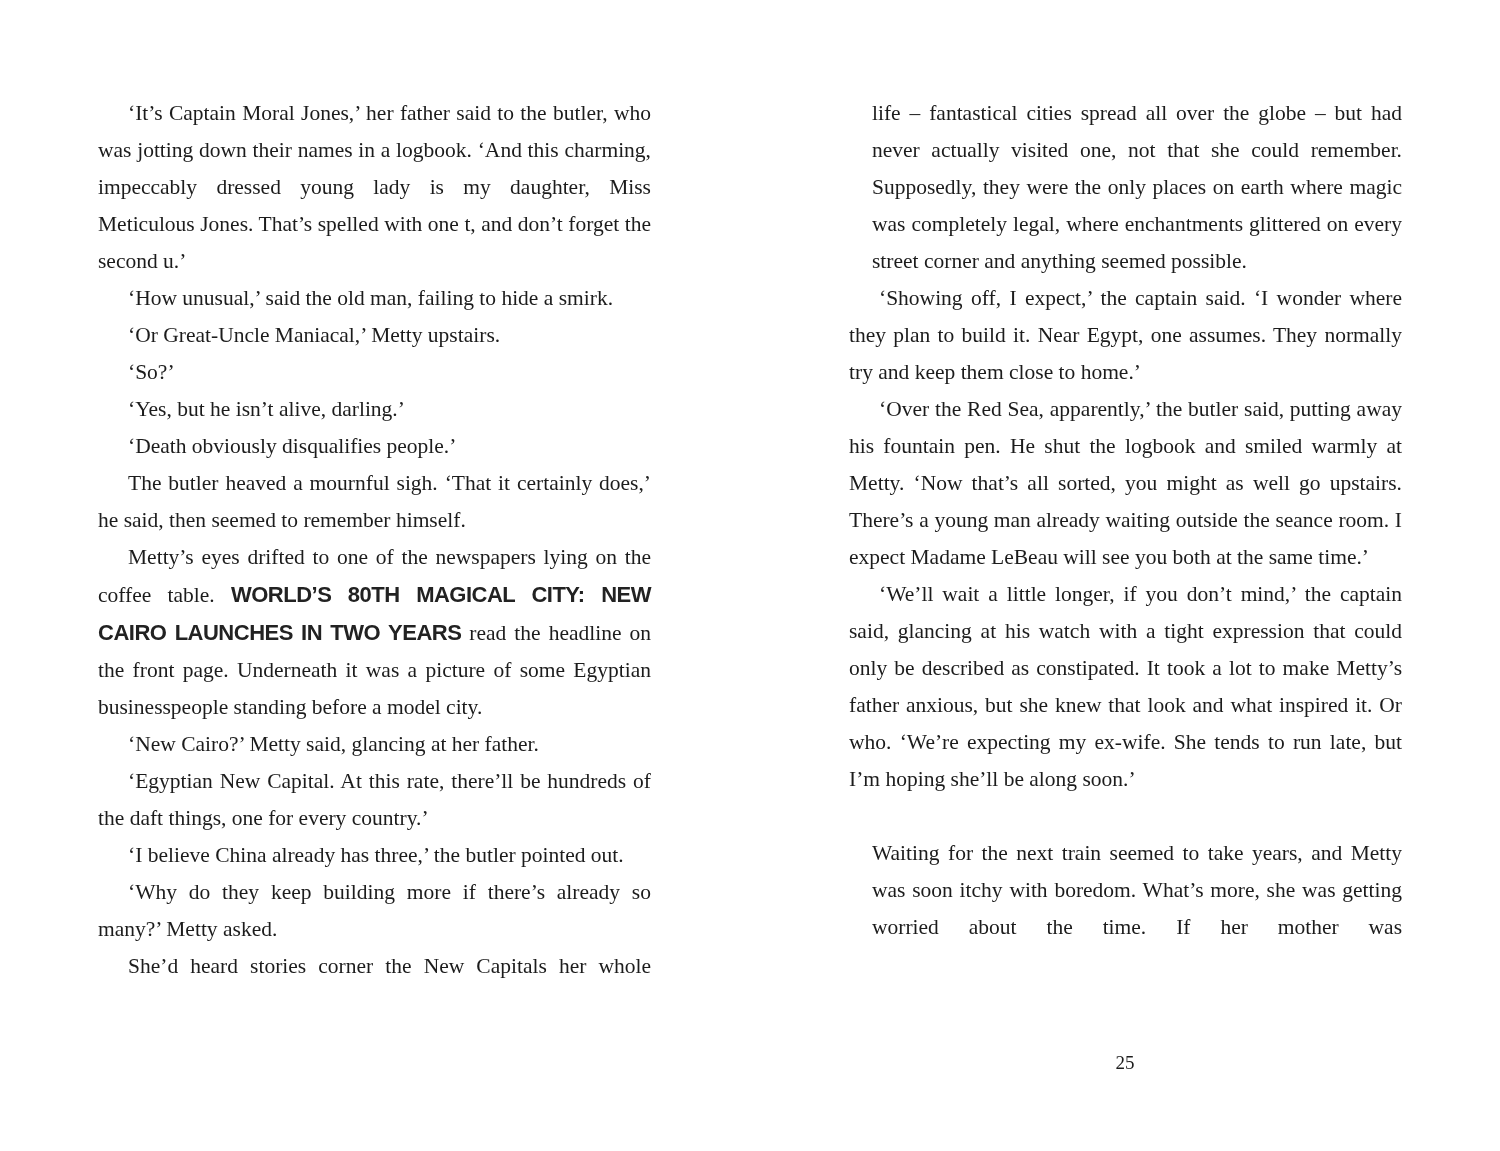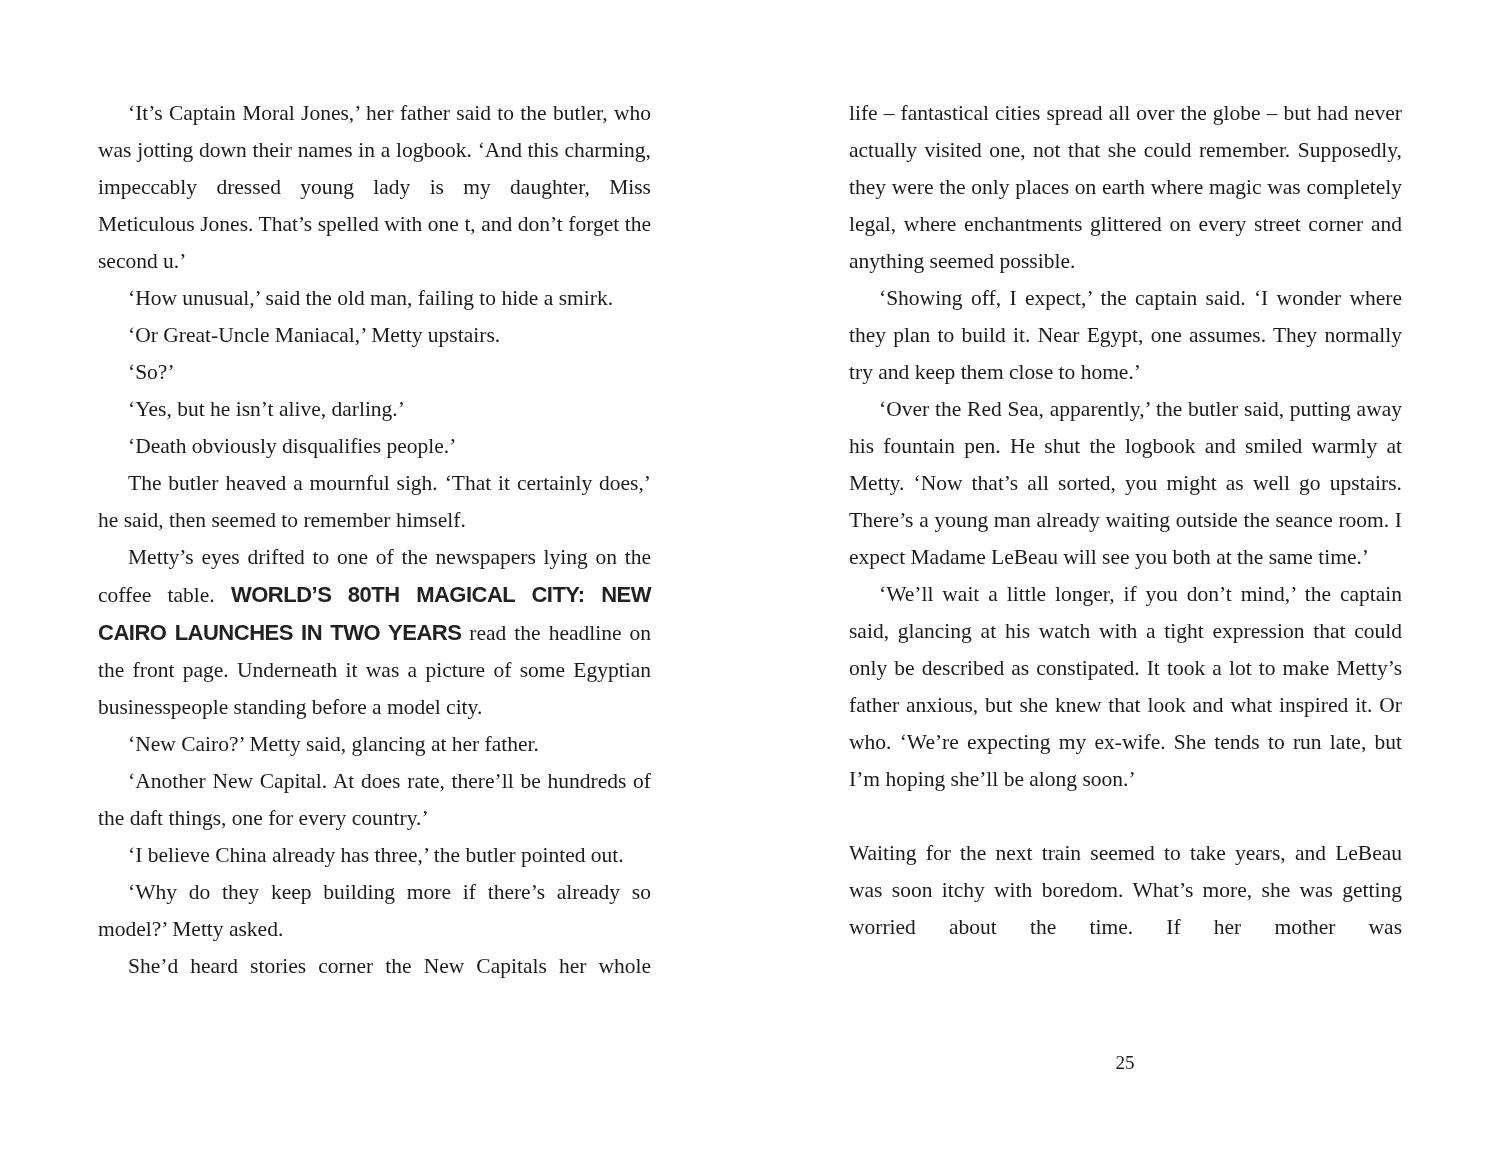--- a/index.html
+++ b/index.html
@@ -5,50 +5,50 @@
   html,body{margin:0;padding:0;background:#ffffff;}
   body{width:1500px;height:1151px;position:relative;overflow:hidden;
        font-family:"Liberation Serif","DejaVu Serif",serif;color:#1c1c1c;}
   .page{position:absolute;top:4px;height:1151px;width:750px;}
   .page.left{left:0;}
   .page.right{left:750px;}
   .col{position:absolute;top:91px;width:553px;font-size:21.5px;line-height:37px;}
   .left .col{left:98px;}
   .right .col{left:99px;width:553px;}
   .para{margin:0;text-align:justify;text-indent:30px;hyphens:none;}
-  .para.noindent{text-indent:0;}
+  .para.noindent{text-indent:0;margin-left:23px;}
   .para.break{margin-top:37px;}
   .headline{font-family:"Liberation Sans","DejaVu Sans",sans-serif;font-weight:bold;
             font-size:22px;letter-spacing:-0.5px;transform:scaleX(0.86);display:inline-block;
             transform-origin:left center;color:#222;}
   .pagenum{position:absolute;top:1048px;width:750px;text-align:center;font-size:19px;}
 </style>
 </head>
 <body>
 
 <div class="page left">
   <div class="col">
     <p class="para">‘It’s Captain Moral Jones,’ her father said to the butler, who was jotting down their names in a logbook. ‘And this charming, impeccably dressed young lady is my daughter, Miss Meticulous Jones. That’s spelled with one t, and don’t forget the second u.’</p>
     <p class="para">‘How unusual,’ said the old man, failing to hide a smirk.</p>
     <p class="para">‘Or Great-Uncle Maniacal,’ Metty upstairs.</p>
     <p class="para">‘So?’</p>
     <p class="para">‘Yes, but he isn’t alive, darling.’</p>
     <p class="para">‘Death obviously disqualifies people.’</p>
     <p class="para">The butler heaved a mournful sigh. ‘That it certainly does,’ he said, then seemed to remember himself.</p>
     <p class="para"><span>Metty’s eyes drifted to one of the newspapers lying on the coffee table. </span><span class="headline" style="display:inline;transform:none;font-stretch:condensed;">WORLD’S 80TH MAGICAL CITY: NEW CAIRO LAUNCHES IN TWO YEARS</span><span> read the headline on the front page. Underneath it was a picture of some Egyptian businesspeople standing before a model city.</span></p>
     <p class="para">‘New Cairo?’ Metty said, glancing at her father.</p>
-    <p class="para">‘Another New Capital. At does rate, there’ll be hundreds of the daft things, one for every country.’</p>
+    <p class="para">‘Egyptian New Capital. At this rate, there’ll be hundreds of the daft things, one for every country.’</p>
     <p class="para">‘I believe China already has three,’ the butler pointed out.</p>
-    <p class="para">‘Why do they keep building more if there’s already so model?’ Metty asked.</p>
+    <p class="para">‘Why do they keep building more if there’s already so many?’ Metty asked.</p>
     <p class="para" style="text-align-last:justify;">She’d heard stories corner the New Capitals her whole</p>
   </div>
 </div>
 
 <div class="page right">
   <div class="col">
     <p class="para noindent">life – fantastical cities spread all over the globe – but had never actually visited one, not that she could remember. Supposedly, they were the only places on earth where magic was completely legal, where enchantments glittered on every street corner and anything seemed possible.</p>
     <p class="para">‘Showing off, I expect,’ the captain said. ‘I wonder where they plan to build it. Near Egypt, one assumes. They normally try and keep them close to home.’</p>
     <p class="para">‘Over the Red Sea, apparently,’ the butler said, putting away his fountain pen. He shut the logbook and smiled warmly at Metty. ‘Now that’s all sorted, you might as well go upstairs. There’s a young man already waiting outside the seance room. I expect Madame LeBeau will see you both at the same time.’</p>
     <p class="para">‘We’ll wait a little longer, if you don’t mind,’ the captain said, glancing at his watch with a tight expression that could only be described as constipated. It took a lot to make Metty’s father anxious, but she knew that look and what inspired it. Or who. ‘We’re expecting my ex-wife. She tends to run late, but I’m hoping she’ll be along soon.’</p>
-    <p class="para noindent break" style="text-align-last:justify;">Waiting for the next train seemed to take years, and LeBeau was soon itchy with boredom. What’s more, she was getting worried about the time. If her mother was</p>
+    <p class="para noindent break" style="text-align-last:justify;">Waiting for the next train seemed to take years, and Metty was soon itchy with boredom. What’s more, she was getting worried about the time. If her mother was</p>
   </div>
   <div class="pagenum">25</div>
 </div>
 
 </body></html>

